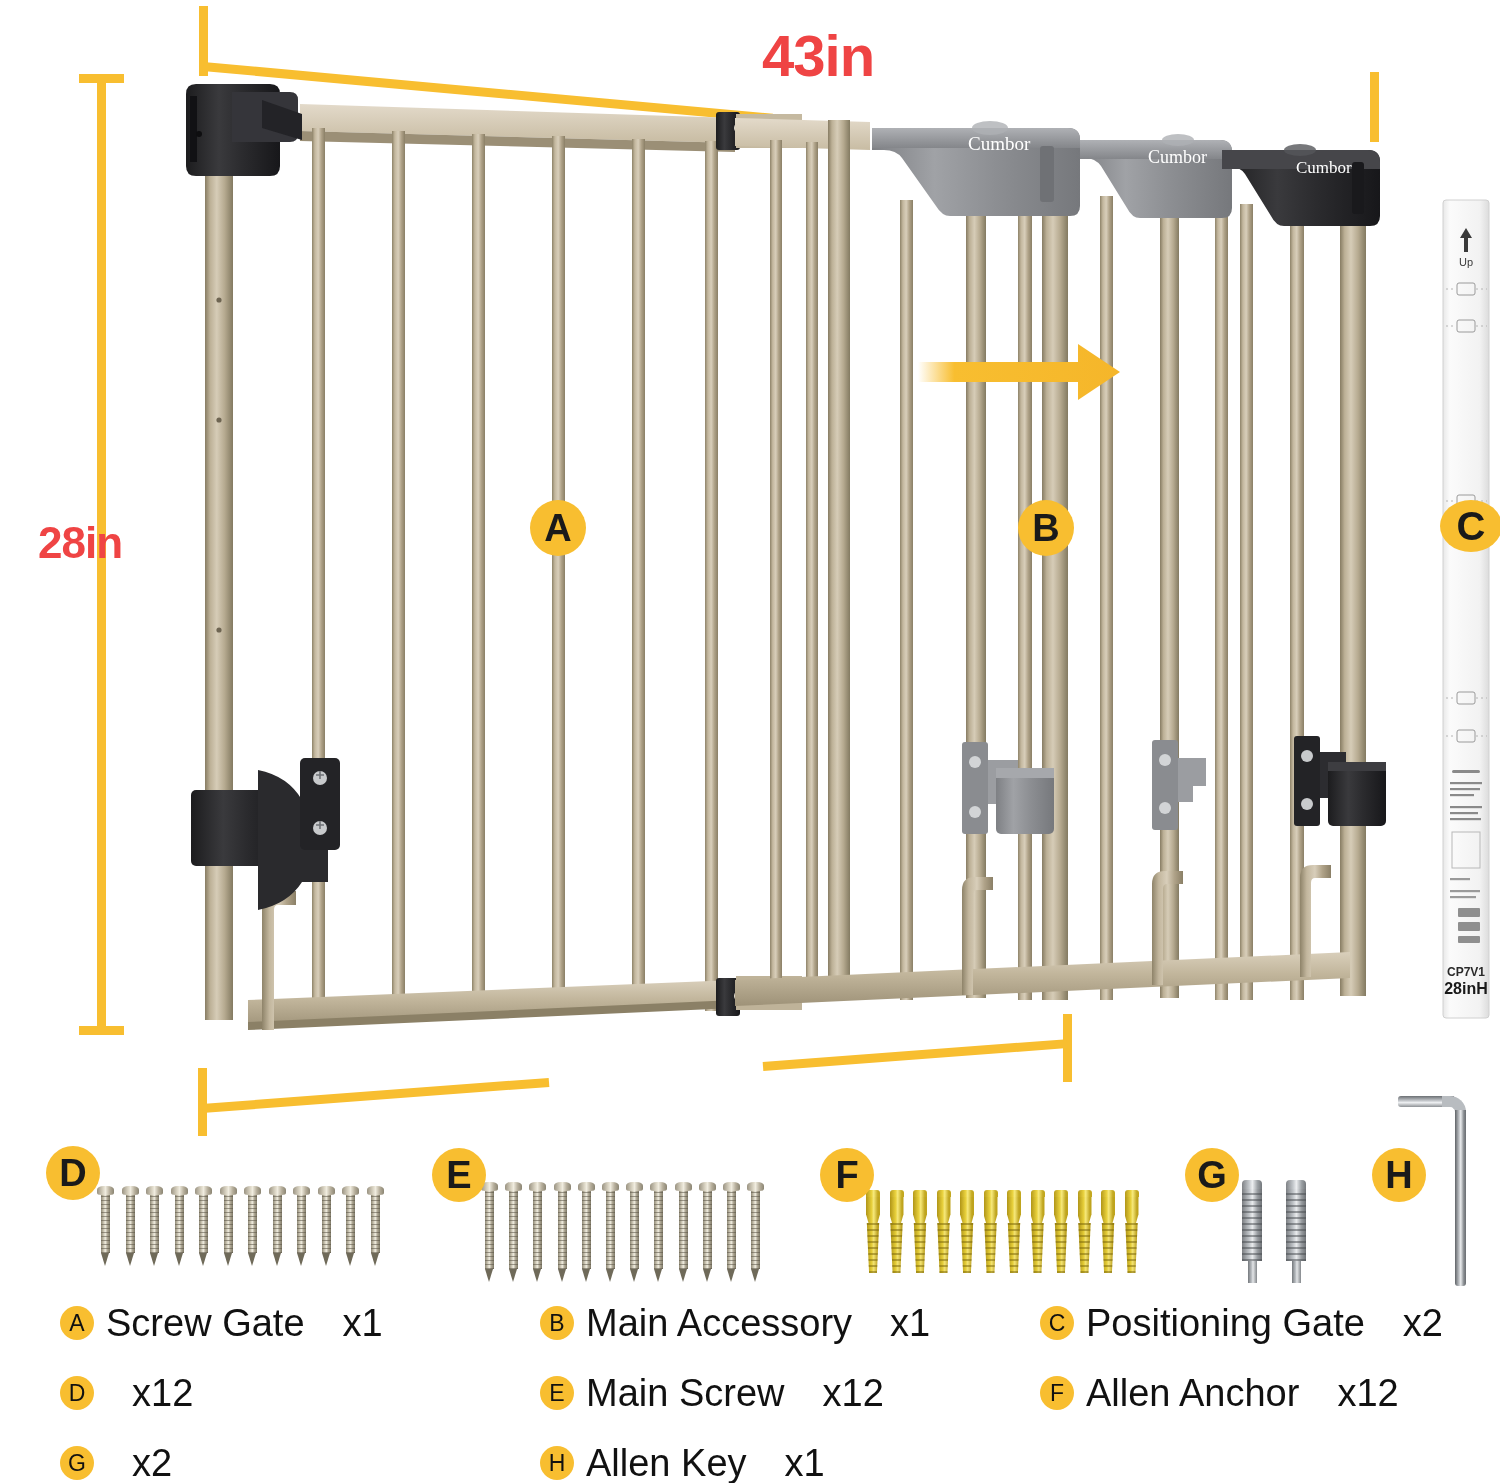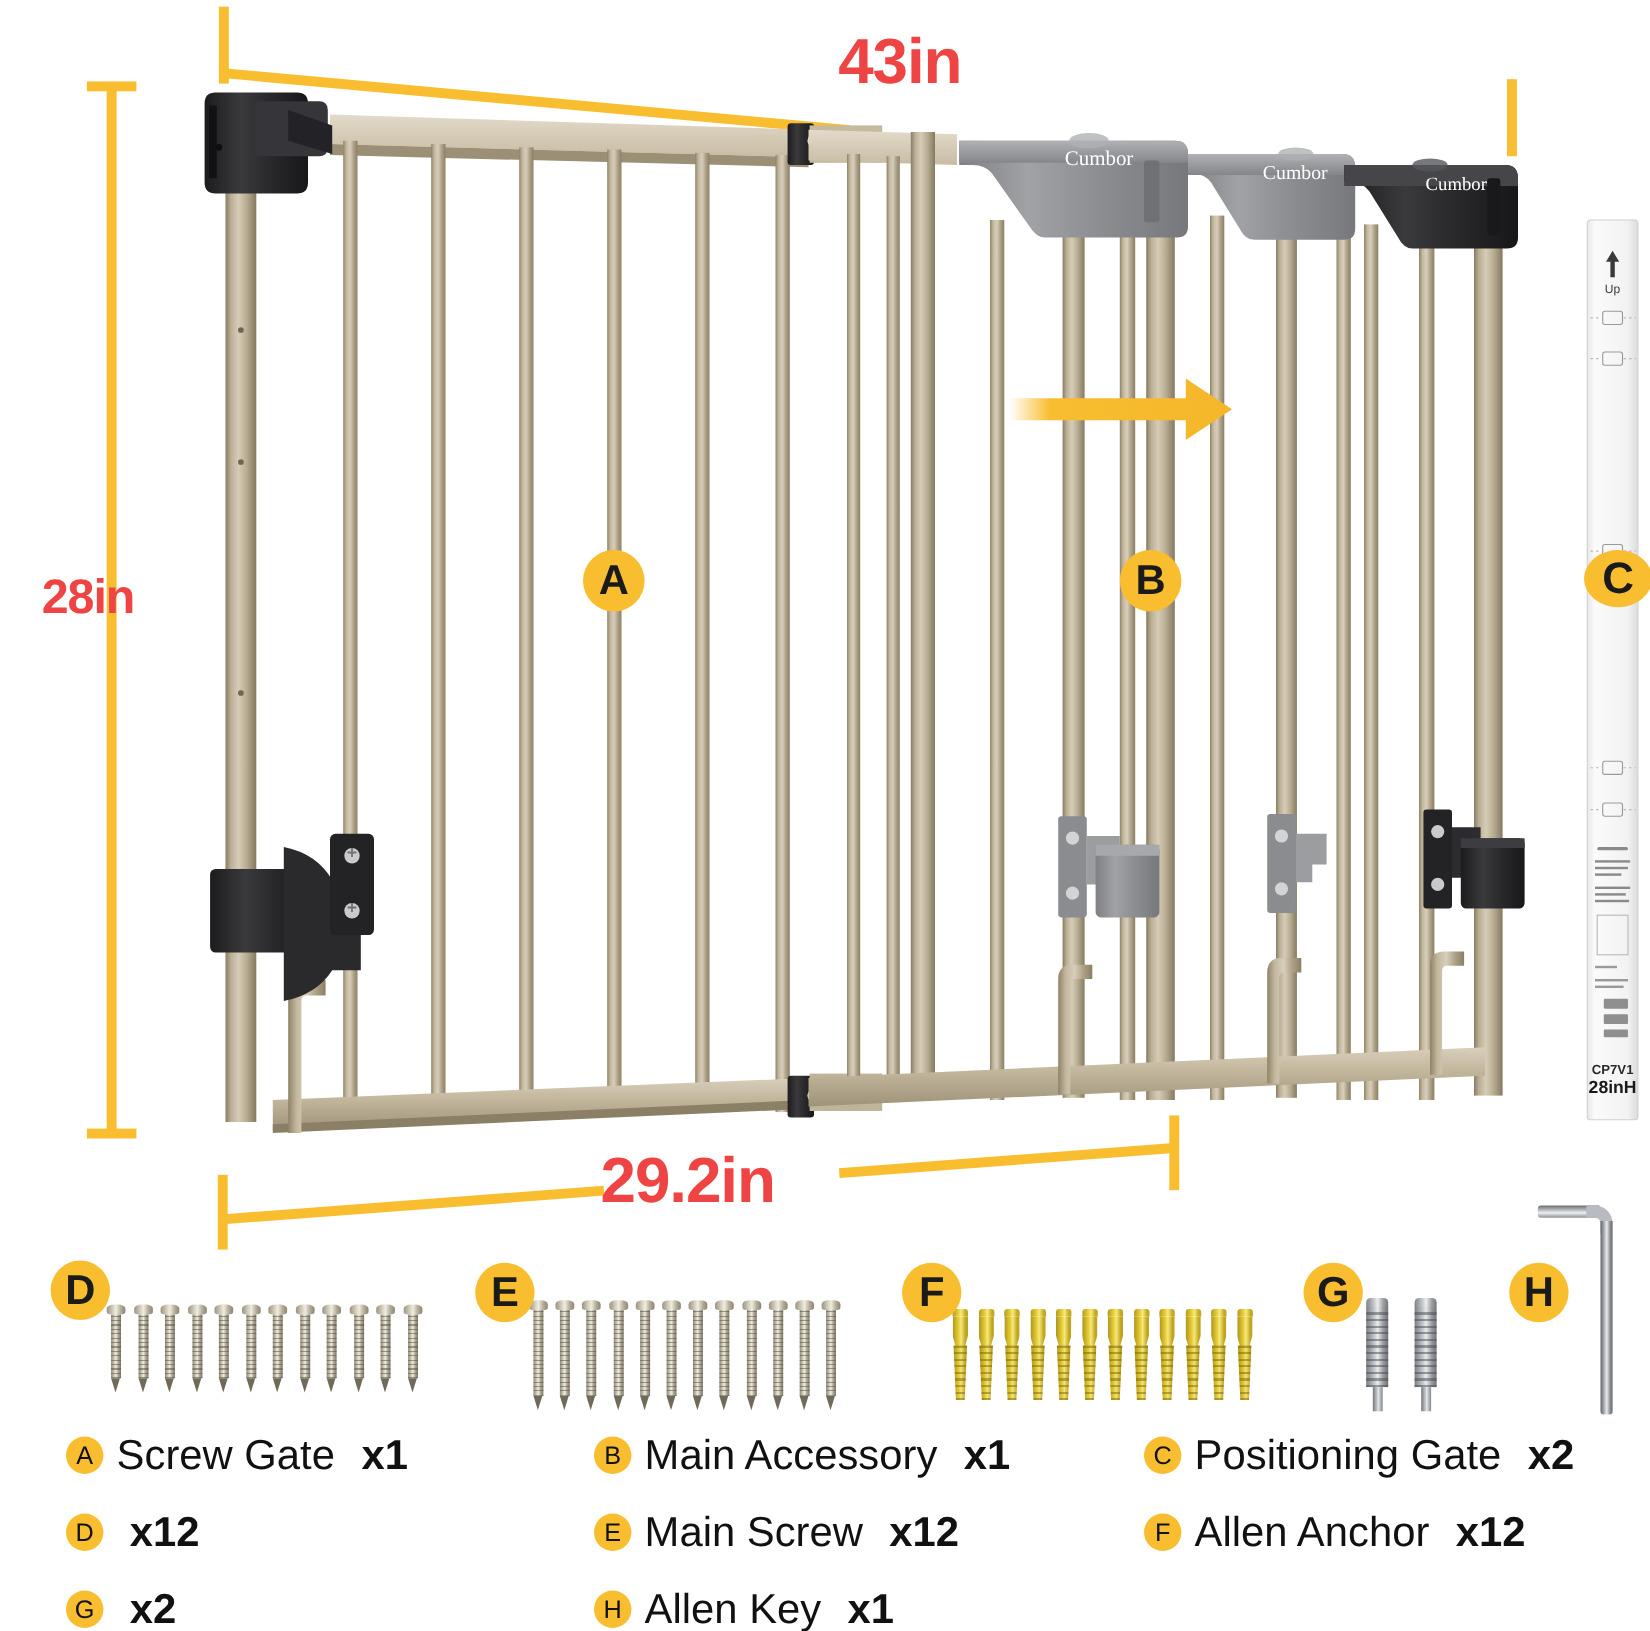--- a/index.html
+++ b/index.html
@@ -162,21 +162,21 @@
   .legend-item.c2 { width: 500px; }
   .legend-item.c3 { width: 440px; }
   .lg-badge {
     width: 34px; height: 34px; border-radius: 50%;
     background: #F8BE30; color: #111;
     display: flex; align-items: center; justify-content: center;
     font-size: 23px; font-weight: normal;
     flex: 0 0 auto;
   }
   .lg-name { margin-left: 12px; font-size: 38px; color: #111; white-space: nowrap; }
-  .lg-qty  { margin-left: 24px; font-size: 38px; color: #111; white-space: nowrap; font-weight: bold; }
+  .lg-qty  { margin-left: 38px; font-size: 38px; color: #111; white-space: nowrap; }
 </style>
 </head>
 <body>
 
 <div id="stage">
 
   <div class="dimline" id="v28-stem"></div>
   <div class="dimline" id="v28-cap-top"></div>
   <div class="dimline" id="v28-cap-bot"></div>
   <div class="dim-label" id="dim-28">28in</div>
@@ -184,21 +184,20 @@
   <div class="dimline" id="h43-tick-l"></div>
   <div class="dimline" id="h43-tick-r"></div>
   <div class="slant" id="h43-seg-l"></div>
   <div class="slant" id="h43-seg-r"></div>
   <div class="dim-label" id="dim-43">43in</div>
 
   <div class="dimline" id="h292-tick-l"></div>
   <div class="dimline" id="h292-tick-r"></div>
   <div class="slant" id="h292-seg-l"></div>
   <div class="slant" id="h292-seg-r"></div>
-  <div class="dim-label" id="dim-292">29.2in</div>
 
   <svg id="gate" viewBox="0 0 1500 1120">
     <defs>
       <linearGradient id="gMetalV" x1="0" y1="0" x2="1" y2="0">
         <stop offset="0%" stop-color="#918straight"></stop>
       </linearGradient>
       <linearGradient id="barGrad" x1="0" y1="0" x2="1" y2="0">
         <stop offset="0%" stop-color="#8E8369"></stop>
         <stop offset="22%" stop-color="#C3B79E"></stop>
         <stop offset="48%" stop-color="#D8CEBA"></stop>

